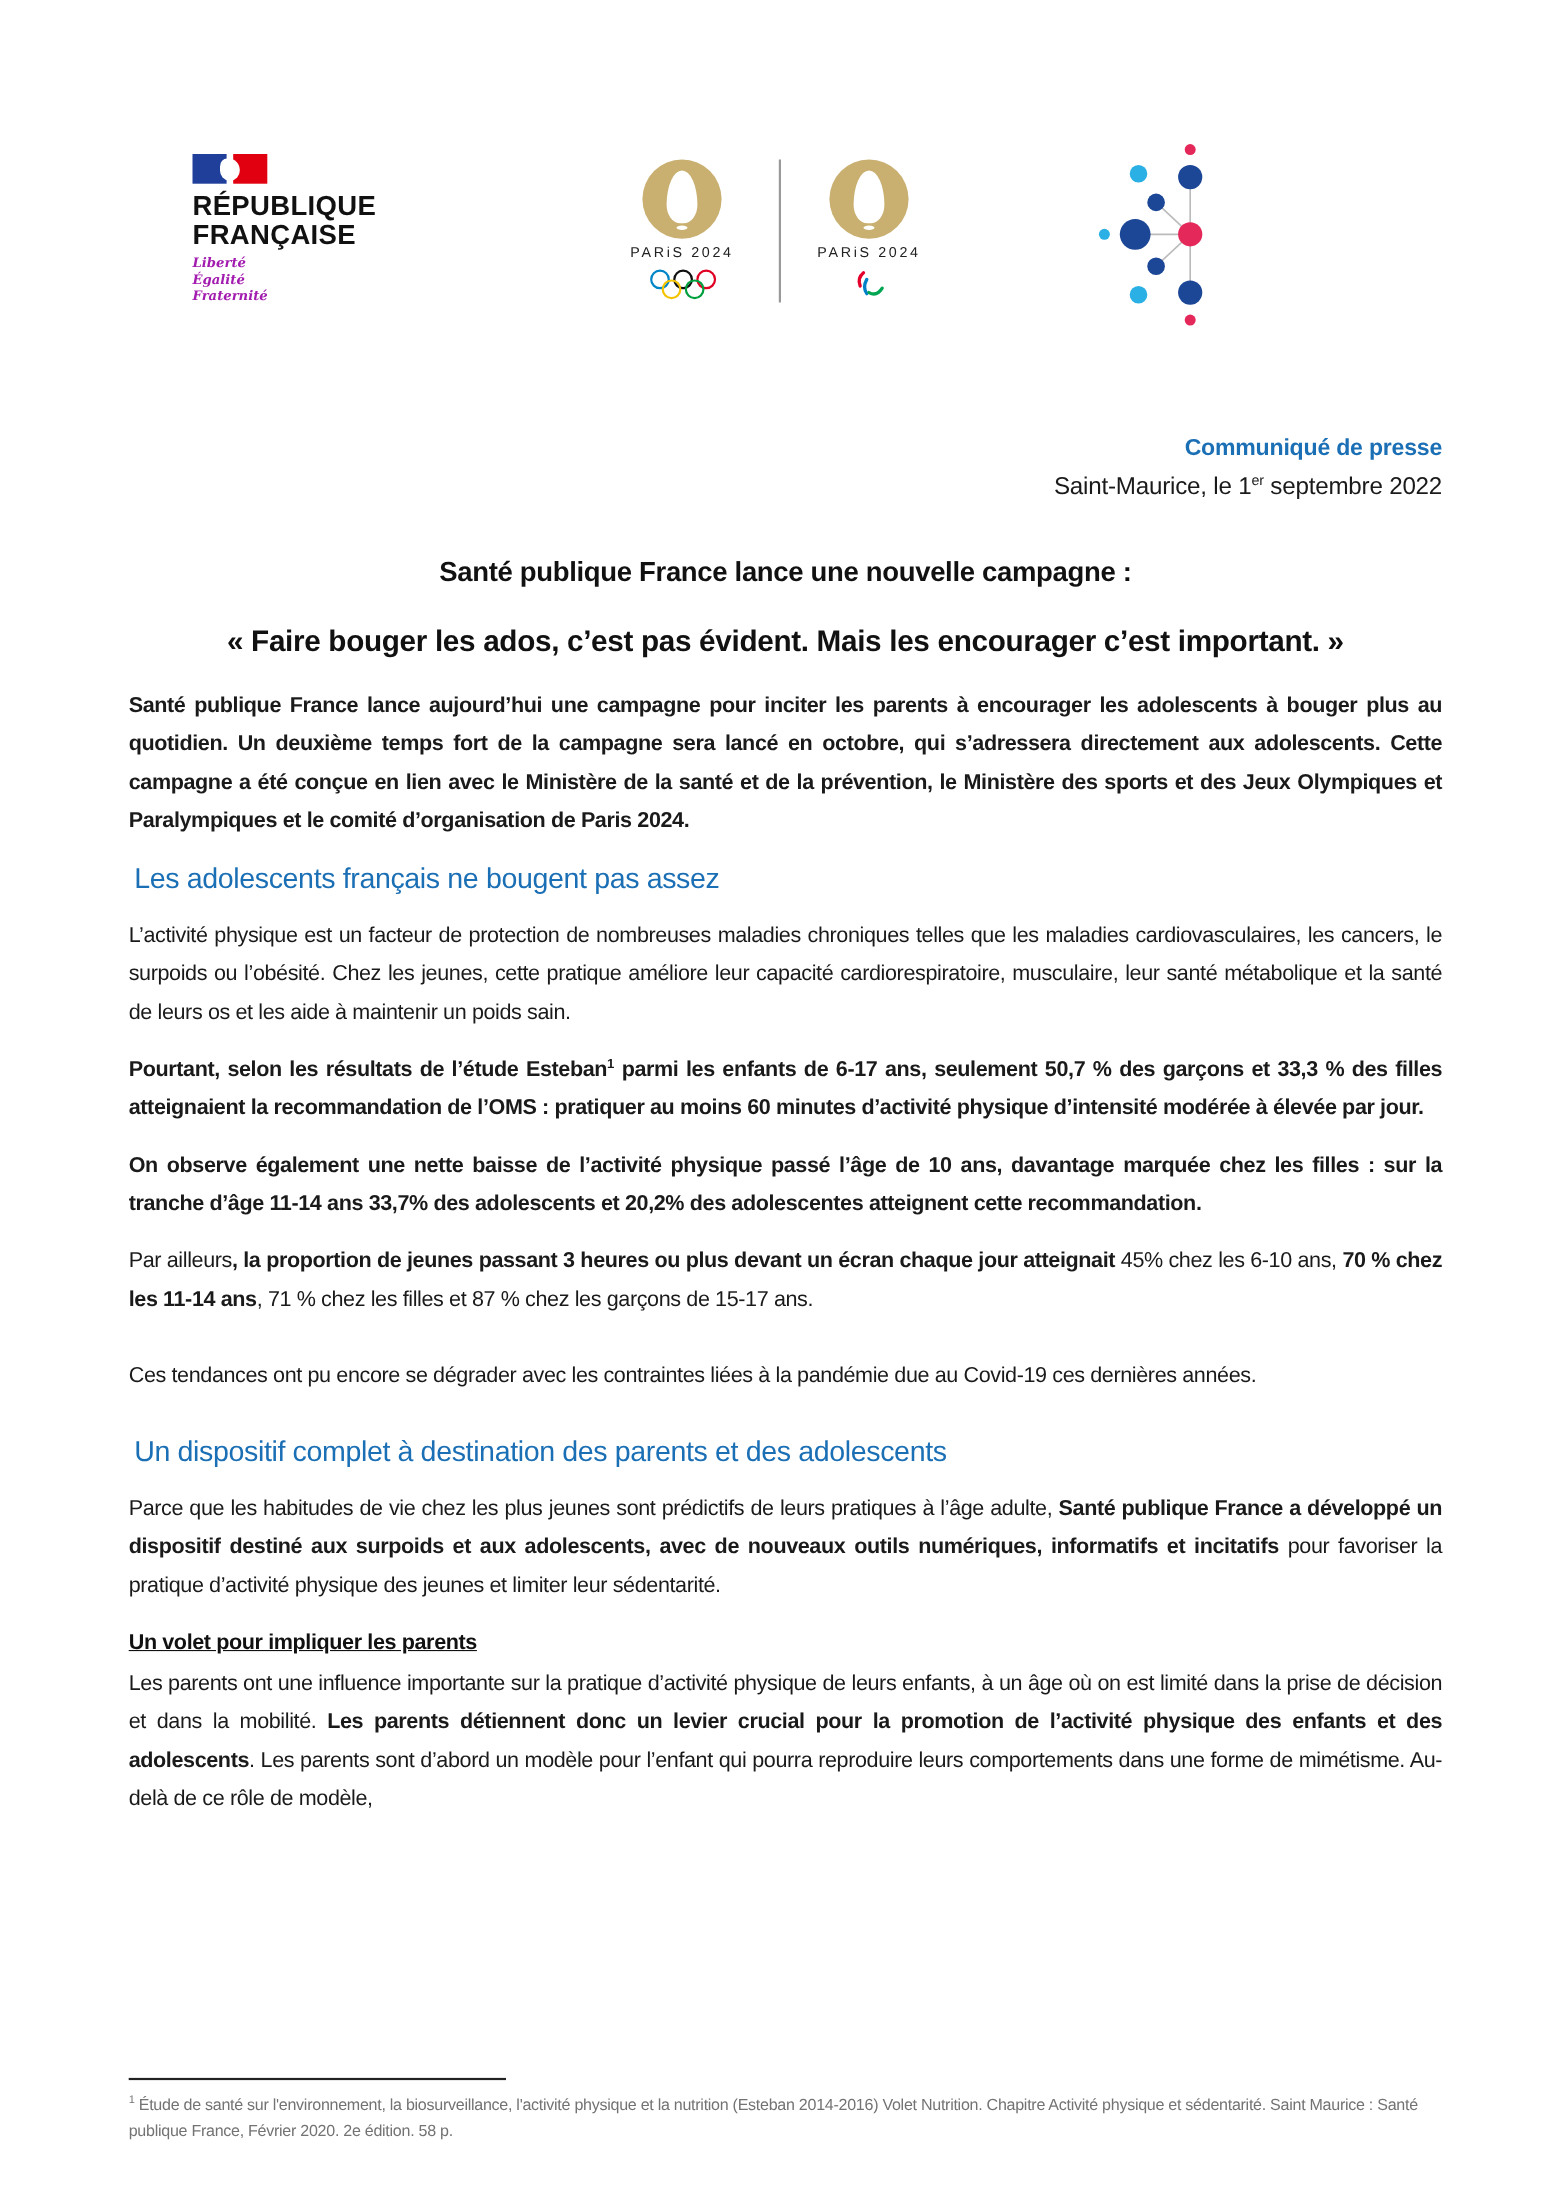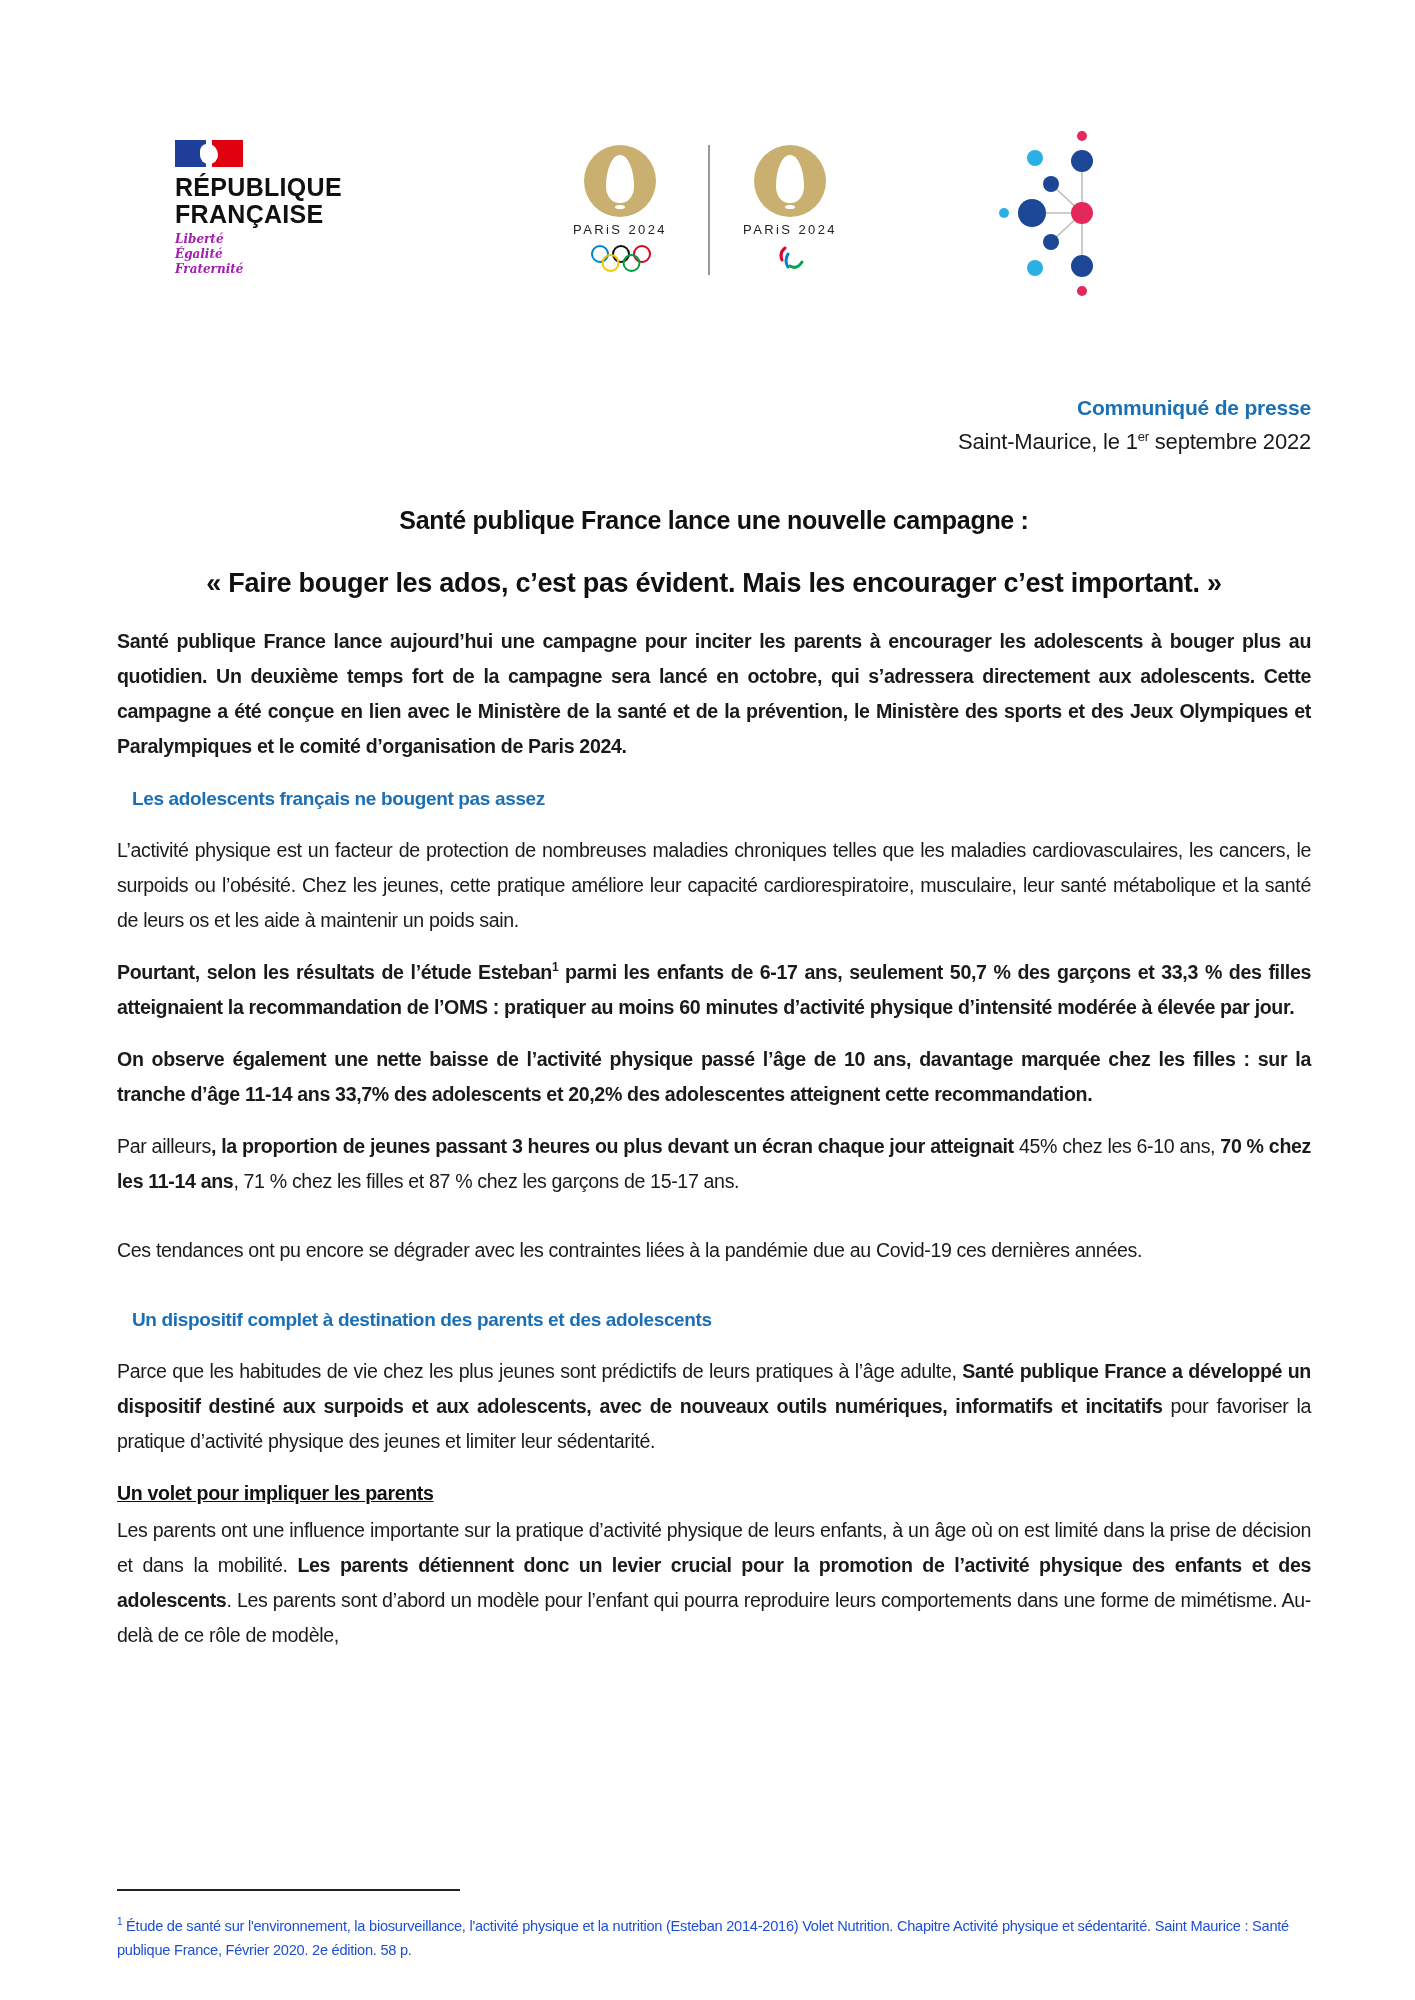--- a/index.html
+++ b/index.html
@@ -44,28 +44,28 @@
   
   .title { left: 117px; width: 1194px; text-align: center; font-weight: 700; color: #111; letter-spacing:-0.3px; }
   .title-1 { top: 506px; font-size: 25px; }
   .title-2 { top: 568px; font-size: 27px; }
 
   
   .body-col { left: 117px; top: 624px; width: 1194px; }
   .p { margin: 0 0 17px 0; font-size: 19.6px; line-height: 35px; text-align: justify; letter-spacing: -0.35px; color:#1a1a1a; }
   .p.bold { font-weight: 700; }
   .p b { font-weight: 700; }
-  .h-blue { margin: 0 0 17px 15px; font-size: 19px; line-height: 35px; font-weight: 700; color: #1b6fb5; letter-spacing:-0.35px; }
+  .h-blue { margin: 0 0 17px 5px; font-size: 26px; line-height: 35px; font-weight: 400; color: #1b6fb5; letter-spacing:-0.35px; }
   .h-ul { margin: 0 0 2px 0; font-size: 19.6px; line-height: 35px; font-weight: 700; text-decoration: underline; color:#111; letter-spacing:-0.35px; }
   .p sup { font-size: 12px; vertical-align: super; line-height: 0; }
   .gap { height: 17px; }
 
   
   .fn-rule { left: 117px; top: 1889px; width: 343px; height: 2px; background: #222; }
-  .fn-text { left: 117px; top: 1902px; width: 1194px; font-size: 14.6px; line-height: 24px; color: #1d4ed8; letter-spacing:-0.25px;margin-top:12px; }
+  .fn-text { left: 117px; top: 1902px; width: 1194px; font-size: 14.6px; line-height: 24px; color: #737373; letter-spacing:-0.25px; }
   .fn-text sup { font-size: 10px; vertical-align: super; line-height: 0; }
 </style>
 </head>
 <body>
 
 <div class="abs logo-rf">
   <div class="rf-flag">
     <div class="blue"></div>
       <div class="red"></div>
       <div class="white"></div>

